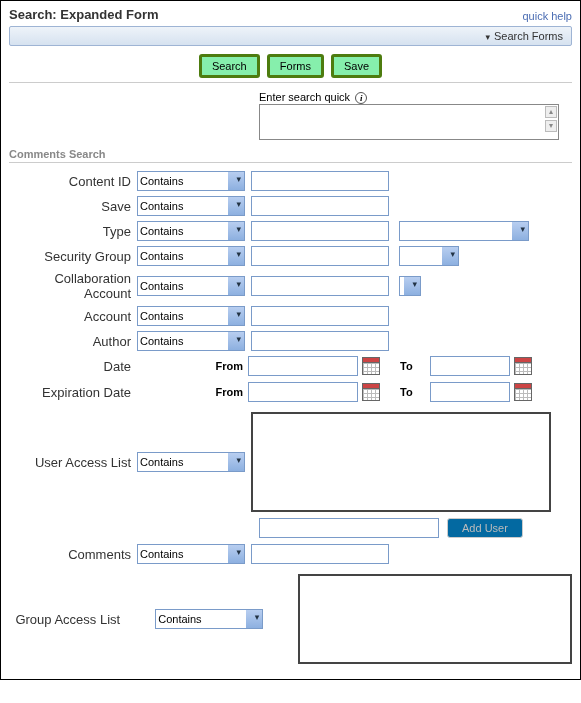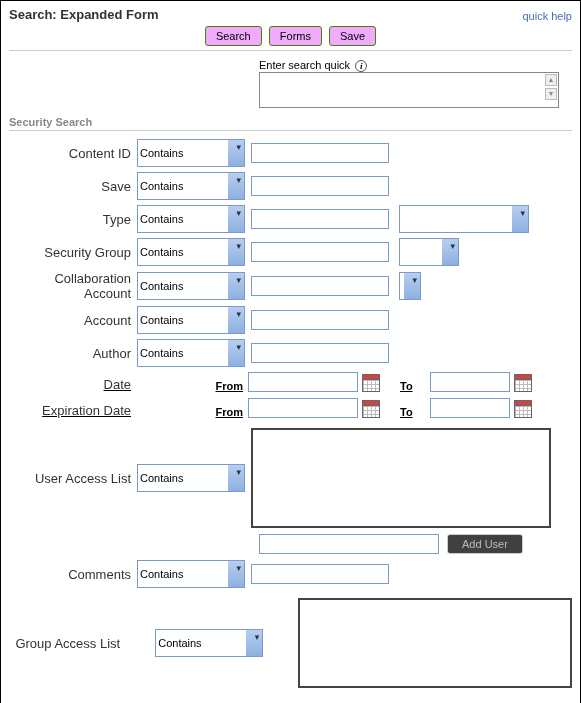--- a/index.html
+++ b/index.html
@@ -15,23 +15,23 @@
   padding: 3px 8px;
   text-align: right;
   font-size: 11px;
   color: #333;
   margin-bottom: 8px;
   cursor: pointer;
 }
 .caret-down { display: inline-block; margin-right: 4px; font-size: 9px; vertical-align: middle; }
 .button-row { text-align: center; margin-bottom: 4px; }
 .btn {
-  border: 1px solid #4d7c0f;
+  border: 3px solid #4d7c0f;
   border-radius: 3px;
-  background: #f0abfc;
+  background: #86efac;
   padding: 3px 10px;
   font-size: 11px;
   margin: 0 2px;
   cursor: pointer;
 }
 .section-title { font-weight: bold; color: #888; font-size: 11px; margin-top: 6px; }
 .section-hr { border: none; border-top: 1px solid #ccc; margin: 2px 0 8px 0; }
 .fulltext-row { display: flex; align-items: flex-start; padding-left: 250px; margin-bottom: 6px; }
 .fulltext-label { font-size: 11px; margin-bottom: 2px; }
 .info-icon {
@@ -43,21 +43,21 @@
 .fulltext-box {
   width: 300px; height: 36px; border: 1px solid #888;
   background: #fff; position: relative; resize: none;
   font-family: inherit; font-size: 11px;
 }
 .scroll-arrows { position: absolute; right: 2px; top: 2px; display: flex; flex-direction: column; gap: 2px; pointer-events: none; }
 .scroll-arrow { width: 12px; height: 12px; border: 1px solid #bbb; background: #eee; font-size: 8px; text-align: center; line-height: 10px; color: #888; }
 .form-row { display: flex; align-items: center; margin-bottom: 5px; }
 .label-col { width: 128px; text-align: right; padding-right: 6px; font-size: 13px; color: #333; }
 .select {
-  width: 108px; height: 28px;
+  width: 108px; height: 20px;
   border: 1px solid #7a9bc9;
   background: linear-gradient(#fff, #e8f0fa);
   font-size: 11px; padding: 1px 2px;
   appearance: none; -webkit-appearance: none;
   background-image: linear-gradient(#b8cef0, #8db0e0);
   background-repeat: no-repeat;
   background-position: right center;
   background-size: 16px 100%;
   padding-right: 18px;
   position: relative;
@@ -65,21 +65,21 @@
 .select-wrap { position: relative; display: inline-block; }
 .select-wrap::after {
   content: "▾"; position: absolute; right: 4px; top: 3px;
   font-size: 9px; color: #234; pointer-events: none;
 }
 .text-input {
   height: 20px; border: 1px solid #7a9bc9;
   font-size: 11px; padding: 1px 3px; background: #fff;
 }
 .input-mid { width: 138px; margin-left: 6px; }
-.date-row { display: flex; align-items: flex-end; margin-bottom: 6px; text-decoration: underline; }
+.date-row { display: flex; align-items: center; margin-bottom: 6px; }
 .date-sublabel { width: 30px; font-weight: bold; font-size: 11px; text-align: right; margin-left: 76px; margin-right: 5px; }
 .date-input { width: 110px; height: 20px; border: 1px solid #7a9bc9; font-size: 11px; padding: 1px 3px; }
 .cal-icon {
   width: 18px; height: 18px; display: inline-flex; flex-direction: column;
   border: 1px solid #666; margin-left: 4px; cursor: pointer; overflow: hidden;
 }
 .cal-icon .cal-top { height: 5px; background: #c44; border-bottom: 1px solid #666; }
 .cal-icon .cal-body {
   flex: 1; background: #fff;
   background-image:
@@ -89,35 +89,38 @@
 }
 .to-label { width: 24px; font-weight: bold; font-size: 11px; margin-left: 20px; margin-right: 6px; }
 .big-textarea {
   width: 300px; height: 100px; border: 2px solid #444;
   margin-left: 6px; resize: none; font-family: inherit; font-size: 11px;
 }
 .adduser-row { display: flex; align-items: center; margin: 6px 0 6px 250px; }
 .adduser-input { width: 180px; height: 20px; border: 1px solid #7a9bc9; }
 .adduser-btn {
   margin-left: 8px; border: 1px solid #ccc; border-radius: 3px;
-  background: #404040; padding: 3px 14px; color: #bbb; font-size: 11px;
+  background: #0369a1; padding: 3px 14px; color: #bbb; font-size: 11px;
   cursor: default;
 }
 .comments-input { width: 138px; margin-left: 6px; }
 </style>
 </head>
 <body>
 
 <div class="container">
 
   <div class="header-row">
     <div class="page-title">Search: Expanded Form</div>
     <div class="quick-help">quick help</div>
   </div>
 
+  <div class="search-forms-bar">
+    <span class="caret-down">▾</span><span>Search Forms</span>
+  </div>
 
   <div class="button-row">
     <button class="btn">Search</button>
     <button class="btn">Forms</button>
     <button class="btn">Save</button>
   </div>
 
   <hr class="section-hr">
 
   <div class="fulltext-row">
@@ -129,21 +132,21 @@
       <div style="position:relative;">
         <textarea class="fulltext-box" style=""></textarea>
         <div class="scroll-arrows">
           <div class="scroll-arrow">▴</div>
           <div class="scroll-arrow">▾</div>
         </div>
       </div>
     </div>
   </div>
 
-  <div class="section-title">Security Search</div>
+  <div class="section-title">Comments Search</div>
   <hr class="section-hr">
 
   <div class="form-row">
     <div class="label-col">Content ID</div>
     <span class="select-wrap"><select class="select"><option>Contains</option></select></span>
     <input class="text-input input-mid" style="">
   </div>
 
   <div class="form-row">
     <div class="label-col">Save</div>

